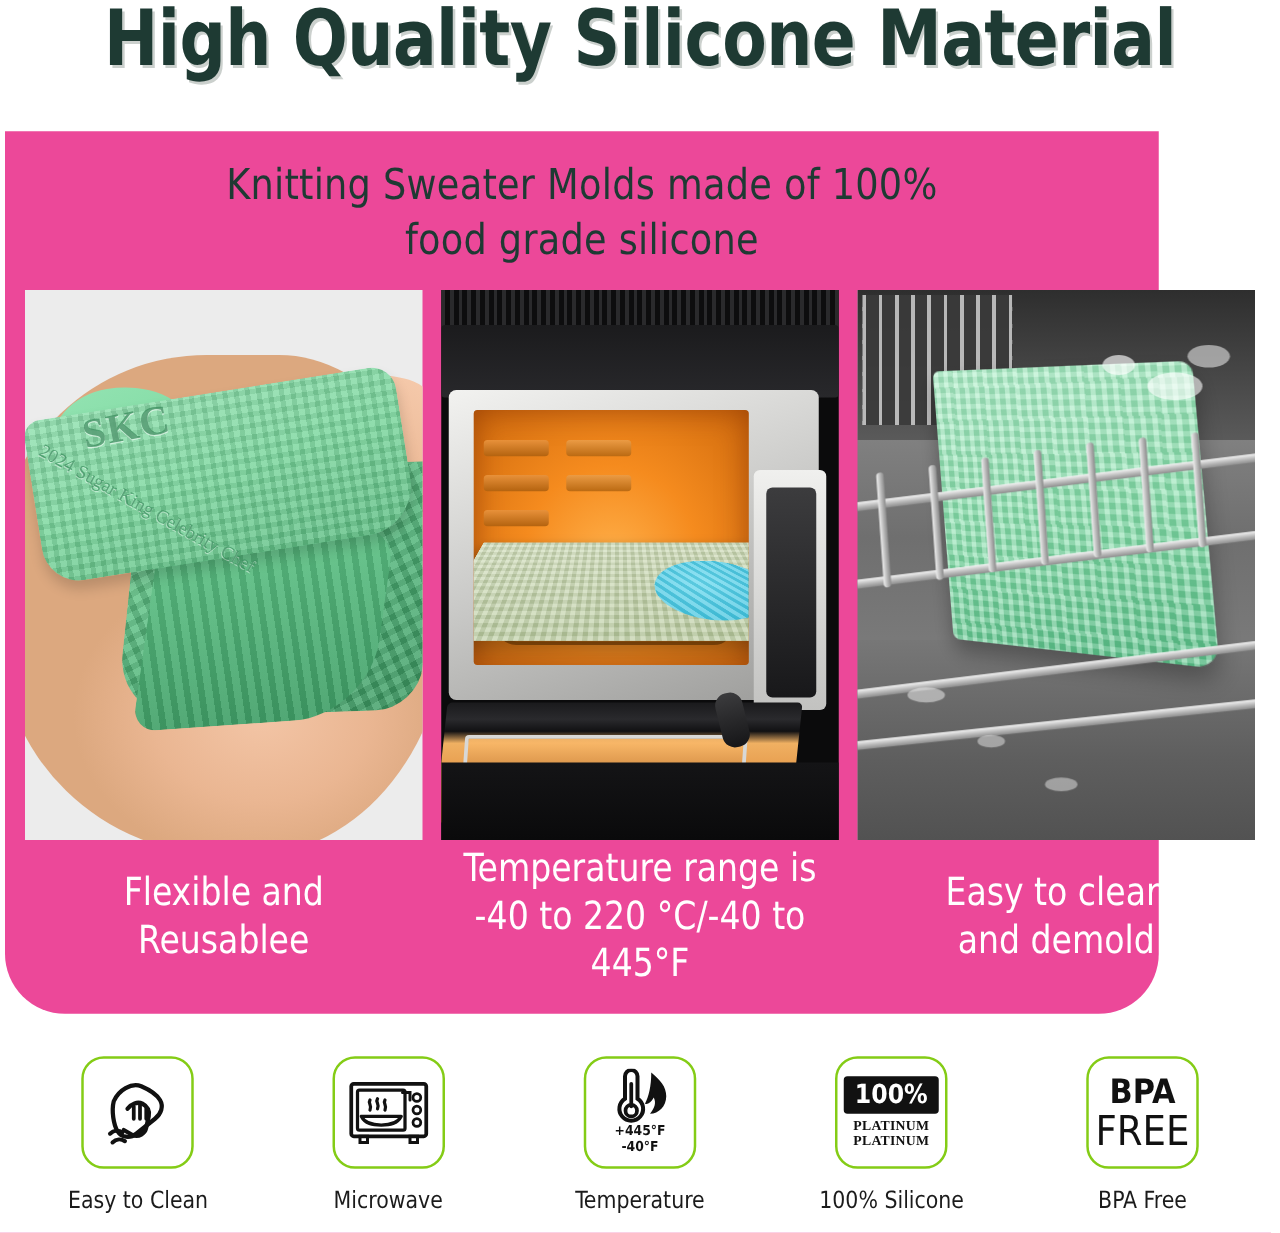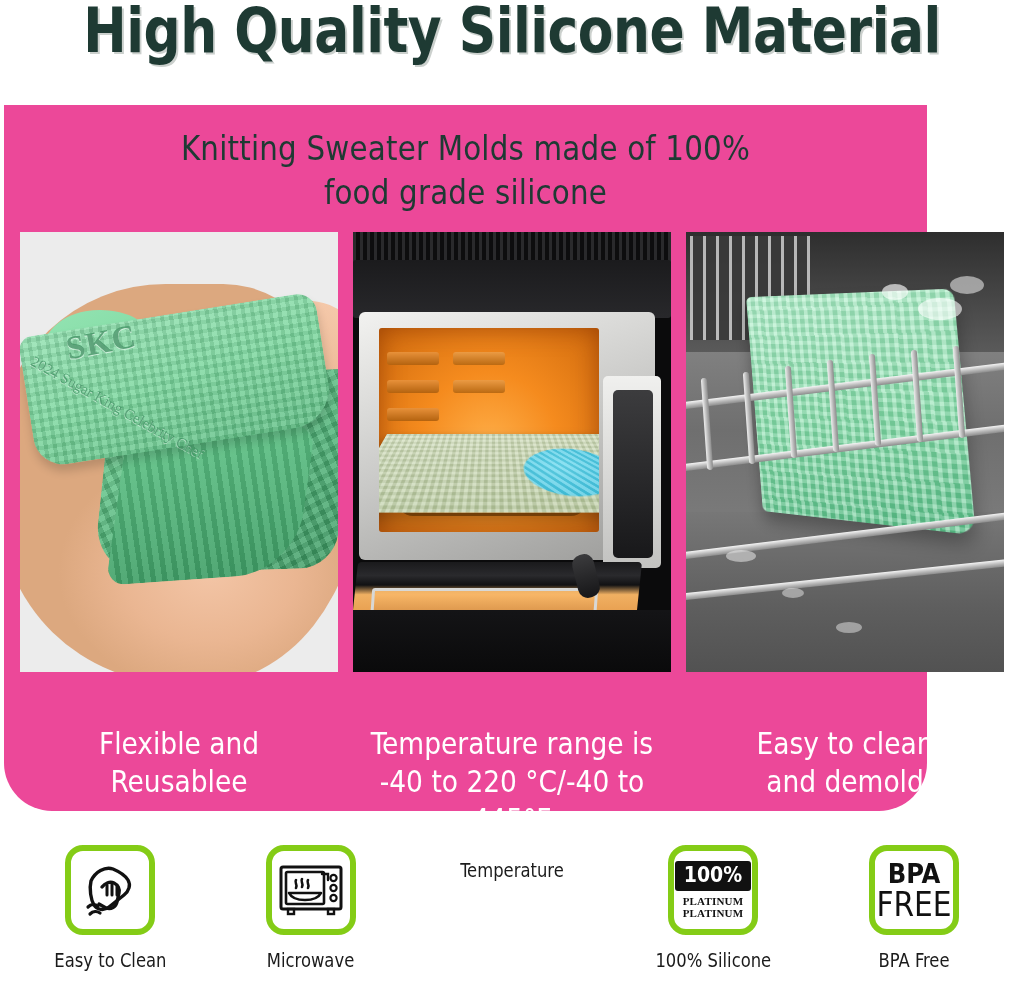--- a/index.html
+++ b/index.html
@@ -342,24 +342,25 @@
   .ph3 .splash {
     position: absolute;
     border-radius: 50%;
     background: rgba(255,255,255,0.85);
   }
 
   
   .caption-row {
     position: absolute;
     left: 16px;
-    top: 620px;
+    top: 572px;
     width: 984px;
     display: flex;
     justify-content: space-between;
+    align-items: center;
   }
   .caption {
     width: 318px;
     text-align: center;
     font-family: "Liberation Sans Narrow", "DejaVu Sans Condensed", "Liberation Sans", sans-serif;
     font-size: 31px;
     line-height: 1.22;
     color: #ffffff;
     transform: scaleX(0.95);
   }
@@ -376,21 +377,21 @@
   }
   .icon-cell {
     width: 140px;
     display: flex;
     flex-direction: column;
     align-items: center;
   }
   .icon-box {
     width: 90px;
     height: 90px;
-    border: 6px solid #84cc16;
+    border: 2px solid #84cc16;
     border-radius: 18px;
     box-sizing: border-box;
     display: flex;
     align-items: center;
     justify-content: center;
     background: #ffffff;
   }
   .icon-label {
     margin-top: 14px;
     font-family: "Liberation Sans Narrow", "DejaVu Sans Condensed", "Liberation Sans", sans-serif;
@@ -562,20 +563,36 @@
         <path d="M18 18 C16 21, 20 22, 18 26 M24 17 C22 20, 26 21, 24 25 M30 18 C28 21, 32 22, 30 26" fill="none" stroke="#111" stroke-width="2.6" stroke-linecap="round"></path>
         <path d="M11 31 L43 31 C40 37, 34 38, 27 38 C20 38, 14 37, 11 31 Z" fill="none" stroke="#111" stroke-width="2.6" stroke-linejoin="round"></path>
         <rect x="10" y="47" width="6" height="5" fill="none" stroke="#111" stroke-width="2.4"></rect>
         <rect x="50" y="47" width="6" height="5" fill="none" stroke="#111" stroke-width="2.4"></rect>
       </svg>
     </div>
     <div class="icon-label">Microwave</div>
   </div>
 
   <div class="icon-cell">
+    <div class="icon-box">
+      <div class="icon-inner">
+        <svg width="58" height="44" viewBox="0 0 58 44">
+          <path d="M17 6 a5 5 0 0 1 10 0 v18 a9.5 9.5 0 1 1 -10 0 Z" fill="none" stroke="#111" stroke-width="3.2"></path>
+          <circle cx="22" cy="33.5" r="4.6" fill="none" stroke="#111" stroke-width="3"></circle>
+          <line x1="22" y1="12" x2="22" y2="30" stroke="#111" stroke-width="3" stroke-linecap="round"></line>
+          <path d="M38 3 C45 9, 50 14, 50 22 C50 30, 44 36, 37 36
+                   C41 31, 42 27, 40 23 C38 27, 35 29, 33 28
+                   C36 22, 38 14, 38 3 Z" fill="#111"></path>
+        </svg>
+        <div class="temp-txt">
+          <span>+445°F</span>
+          <span>-40°F</span>
+        </div>
+      </div>
+    </div>
     <div class="icon-label">Temperature</div>
   </div>
 
   <div class="icon-cell">
     <div class="icon-box">
       <div class="icon-inner">
         <div class="badge-100">100%</div>
         <div class="badge-sub">
           <div>PLATINUM</div>
           <div>PLATINUM</div>

